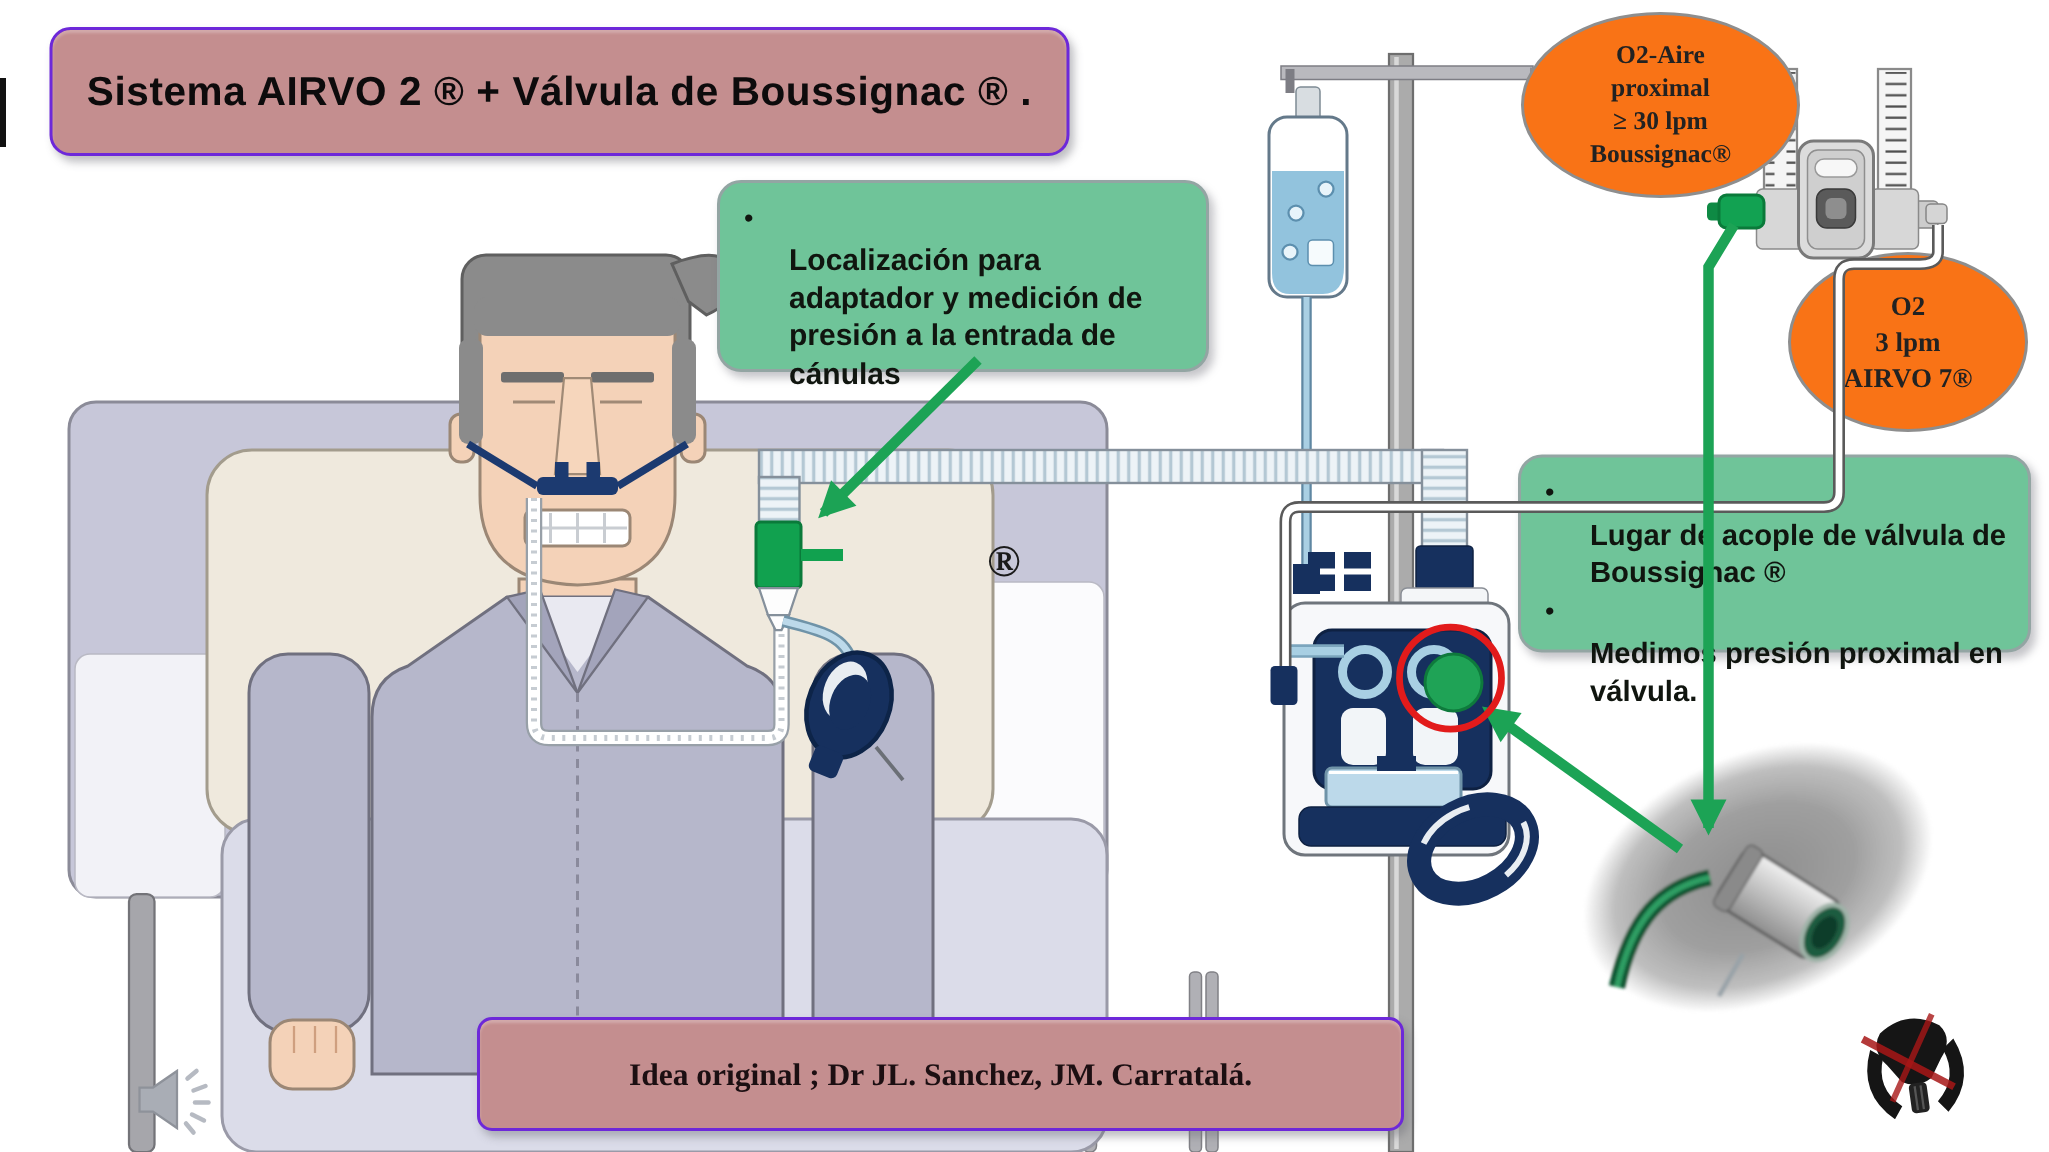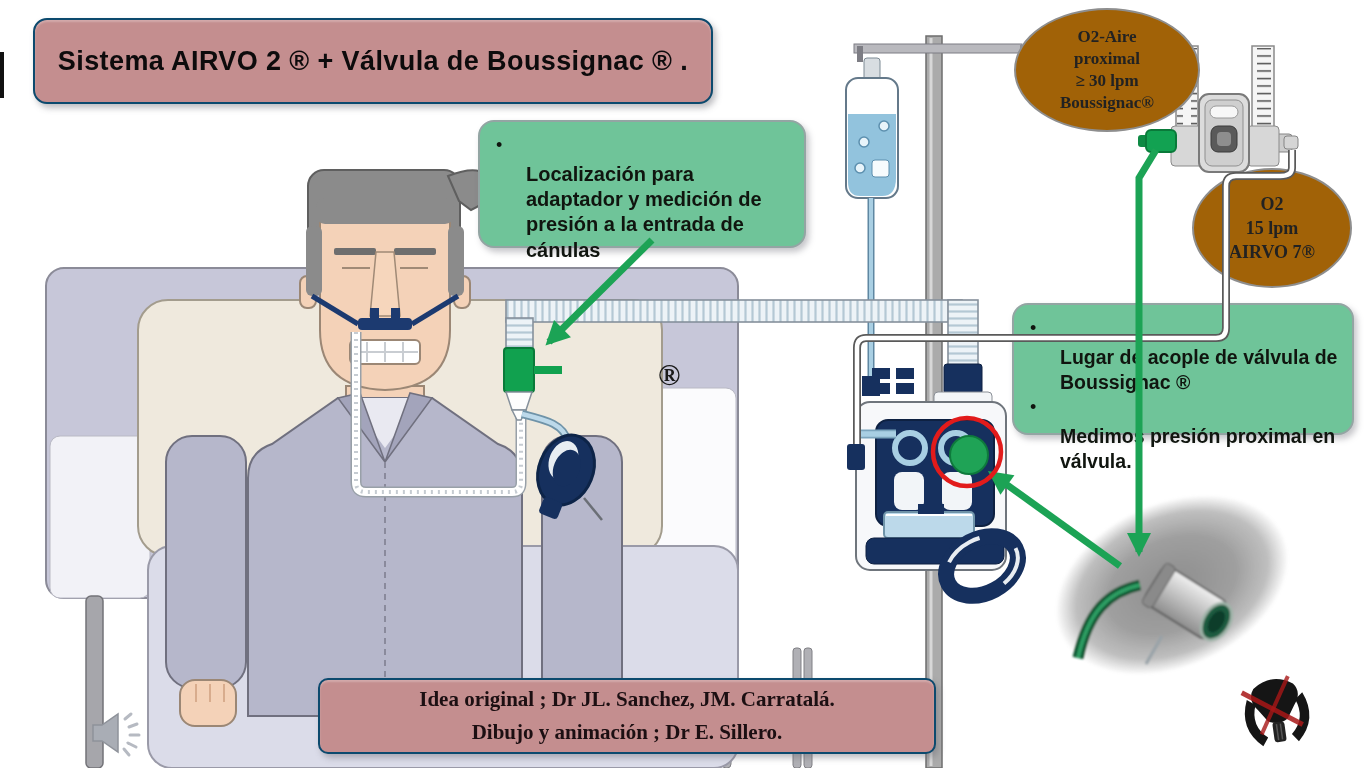--- a/index.html
+++ b/index.html
@@ -1,30 +1,30 @@
 <!DOCTYPE html>
 <html><head>
 <meta charset="utf-8">
 <style>
   html,body{margin:0;padding:0;background:#fff;}
   #stage{position:relative;width:1366px;height:768px;background:#ffffff;overflow:hidden;
          font-family:"Liberation Sans",sans-serif;}
   svg{position:absolute;left:0;top:0;}
   .overlay{position:absolute;box-sizing:border-box;}
-  .pinkbox{background:#c48e8f;border:2px solid #0c4a6e;border-radius:14px;
+  .pinkbox{background:#c48e8f;border:2px solid #6d28d9;border-radius:14px;
            box-shadow:3px 4px 6px rgba(110,110,120,.45), inset 0 2px 2px rgba(255,255,255,.25);
            color:#141114;display:flex;align-items:center;justify-content:center;text-align:center;}
   .greenbox{background:#6fc499;border:2px solid #93a5a3;border-radius:16px;
             box-shadow:3px 4px 6px rgba(110,110,120,.4);
             color:#10150f;padding:12px 14px 8px 16px;}
   .title-text{font-weight:bold;font-size:27px;letter-spacing:.4px;color:#0d0b0c;}
   .callout-text{font-weight:bold;font-size:20px;line-height:1.26;margin-top:28px;}
   .bullet-row{display:flex;align-items:flex-start;margin-bottom:2px;}
   .bullet{width:30px;flex:0 0 30px;font-size:18px;line-height:1.3;text-align:left;}
-  .oval{position:absolute;background:#a16207;border:2px solid #8e8e8e;border-radius:50%;
+  .oval{position:absolute;background:#f97316;border:2px solid #8e8e8e;border-radius:50%;
         display:flex;align-items:center;justify-content:center;text-align:center;
         font-family:"Liberation Serif",serif;font-weight:bold;color:#222;}
   .oval .ln{display:block;}
   .credits{font-family:"Liberation Serif",serif;font-weight:bold;font-size:21px;line-height:1.55;color:#1c0f12;}
   .rmark{position:absolute;font-family:"Liberation Serif",serif;font-weight:bold;font-size:30px;color:#1a1a1a;}
 </style>
 </head>
 <body>
 
 <div id="stage">
@@ -249,40 +249,39 @@
     <span class="ln">O2-Aire</span>
     <span class="ln">proximal</span>
     <span class="ln">≥ 30 lpm</span>
     <span class="ln">Boussignac®</span>
   </div>
 </div>
 
 <div class="oval" style="left:1192px;top:168px;width:156px;height:116px;font-size:18px;line-height:1.35;">
   <div>
     <span class="ln">O2</span>
-    <span class="ln">15 lpm</span>
+    <span class="ln">3 lpm</span>
     <span class="ln">AIRVO 7®</span>
   </div>
 </div>
 
 <div class="overlay greenbox" style="left:1012px;top:303px;width:342px;height:132px;">
   <div class="bullet-row">
     <span class="bullet">•</span>
     <span class="callout-text" style="font-size:19.5px;">Lugar de acople de válvula de Boussignac ®</span>
   </div>
   <div class="bullet-row">
     <span class="bullet">•</span>
     <span class="callout-text" style="font-size:19.5px;">Medimos presión proximal en válvula.</span>
   </div>
 </div>
 
 <div class="overlay pinkbox" style="left:318px;top:678px;width:618px;height:76px;border-radius:10px;">
   <div class="credits">
     <div>Idea original ; Dr JL. Sanchez, JM. Carratalá.</div>
-    <div>Dibujo y animación ; Dr E. Sillero.</div>
   </div>
 </div>
 
 <span class="rmark" style="left:658px;top:358px;">®</span>
 
 <svg style="left:90px;top:710px;" width="58" height="50" viewBox="0 0 58 50">
   <polygon points="28,4 28,42 12,31 3,31 3,15 12,15" fill="#a9adb5" stroke="#8e929a" stroke-width="1.5"></polygon>
   <g stroke="#b6bac2" stroke-width="3" stroke-linecap="round">
     <line x1="35" y1="9" x2="41" y2="4"></line>
         <line x1="39" y1="17" x2="47" y2="14"></line>

